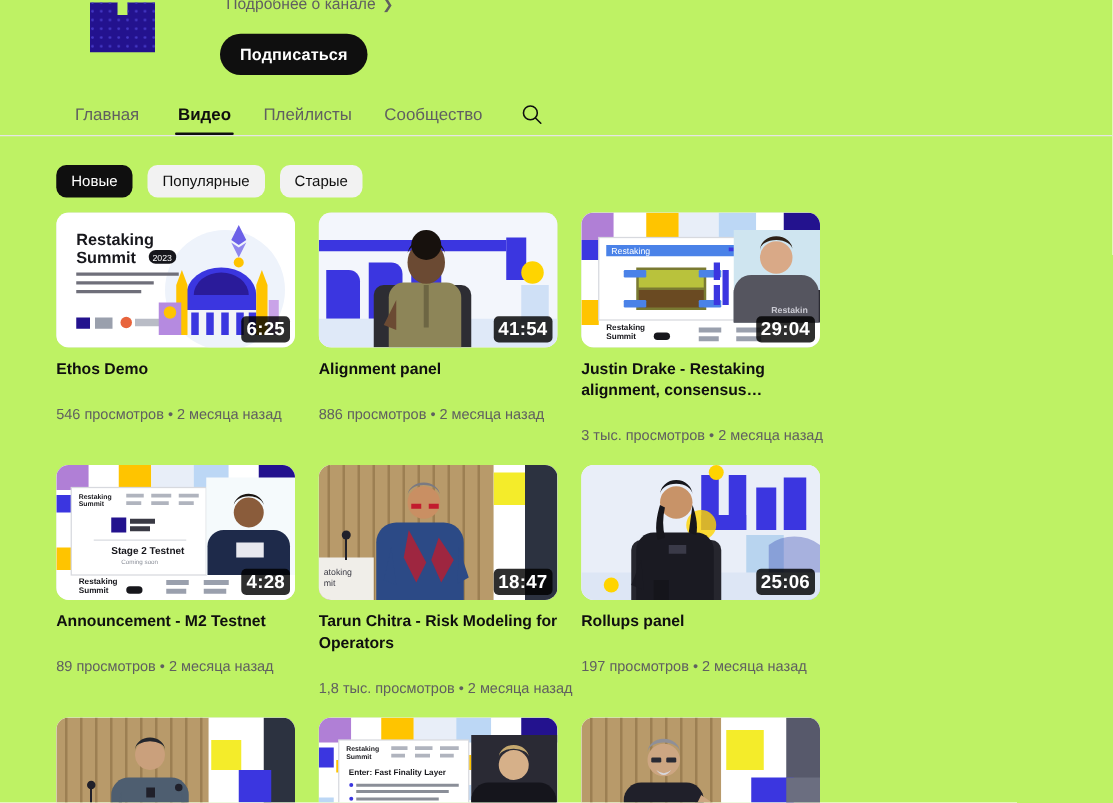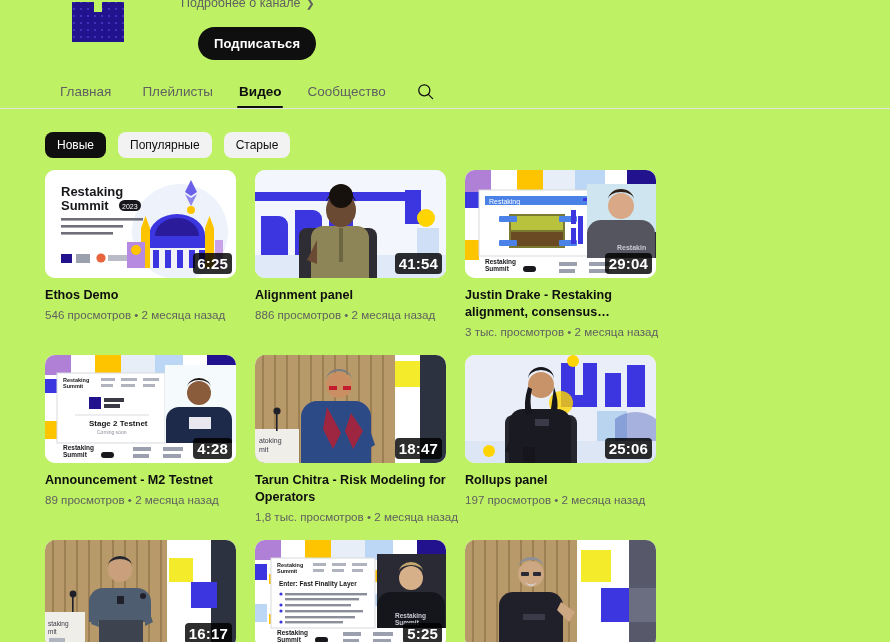--- a/index.html
+++ b/index.html
@@ -49,21 +49,21 @@
     overflow: hidden;
     height: 14px;
   }
   .about-link .chev {
     font-size: 11px;
     color: #606060;
   }
 
   .subscribe-btn {
     position: absolute;
-    left: 198px; top: 27px;
+    left: 176px; top: 27px;
     height: 33px;
     padding: 0 16px;
     border: none;
     border-radius: 18px;
     background: #0f0f0f;
     color: #ffffff;
     font-family: inherit;
     font-size: 13px;
     font-weight: 600;
     letter-spacing: .1px;
@@ -198,21 +198,21 @@
     font-weight: 600;
     color: #0f0f0f;
     max-height: 34px;
     overflow: hidden;
     display: -webkit-box;
     -webkit-line-clamp: 2;
     -webkit-box-orient: vertical;
     word-break: break-word;
   }
   .v-meta {
-    margin-top: 3px;
+    margin-top: 20px;
     font-size: 11.6px;
     line-height: 15px;
     color: #606060;
     white-space: nowrap;
   }
 
   
 </style>
 </head>
 <body>
@@ -238,25 +238,25 @@
       <span class="chev">❯</span>
     </div>
 
     <button class="subscribe-btn">Подписаться</button>
   </div>
 
   <div class="tabbar">
     <div class="tab">
       <span>Главная</span>
     </div>
+    <div class="tab active">
+      <span>Видео</span>
+    </div>
     <div class="tab">
       <span>Плейлисты</span>
-    </div>
-    <div class="tab active">
-      <span>Видео</span>
     </div>
     <div class="tab">
       <span>Сообщество</span>
     </div>
     <div class="tab-search">
       <svg width="19" height="19" viewBox="0 0 24 24" fill="none" aria-hidden="true">
         <circle cx="10.5" cy="10.5" r="7" stroke="#0f0f0f" stroke-width="1.6"></circle>
         <line x1="15.6" y1="15.6" x2="21" y2="21" stroke="#0f0f0f" stroke-width="1.6" stroke-linecap="round"></line>
       </svg>
     </div>

